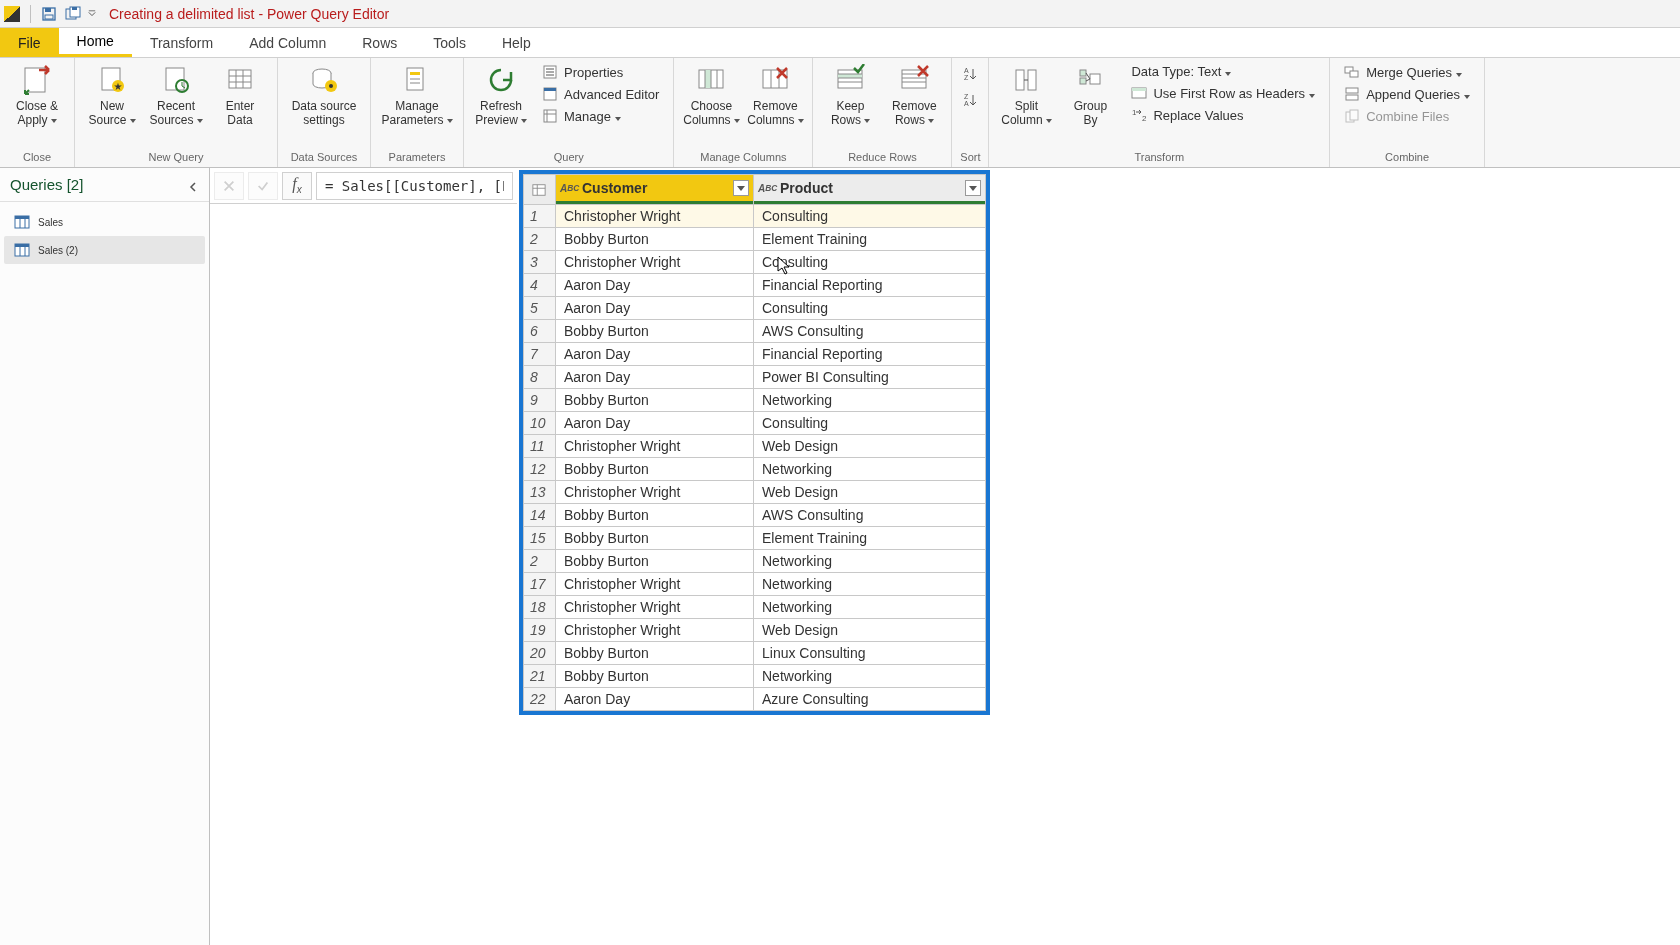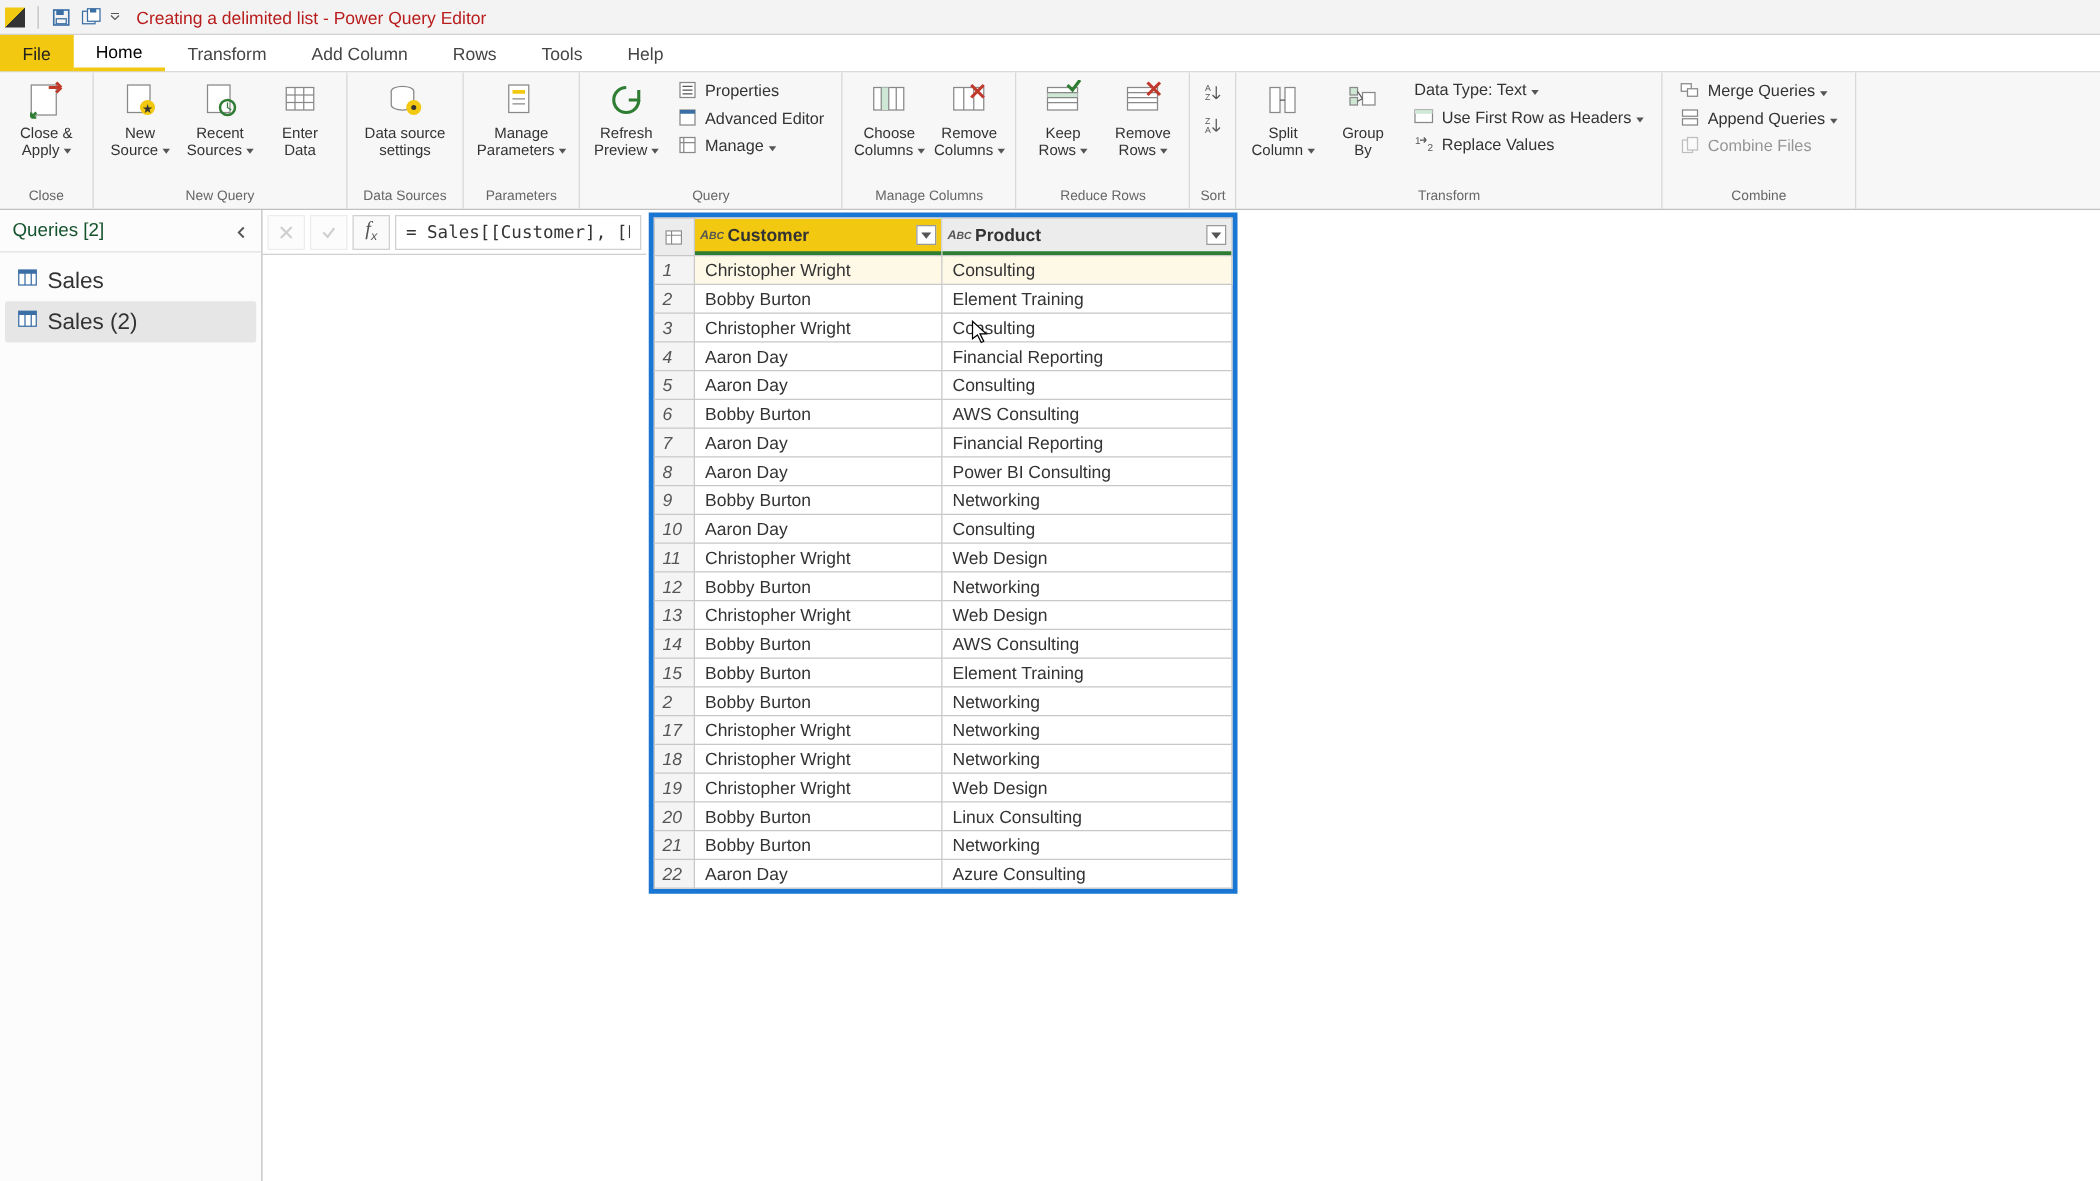--- a/index.html
+++ b/index.html
@@ -35,21 +35,21 @@
 .rbtn-sm .drop::after { content: ""; display: inline-block; border-left: 3px solid transparent; border-right: 3px solid transparent; border-top: 4px solid #555; margin-left: 4px; }
 
 
 .contentrow { display: flex; height: calc(945px - 28px - 30px - 110px); }
 
 
 .queries { width: 210px; border-right: 1px solid #c0c0c0; background: #fcfcfc; display: flex; flex-direction: column; }
 .qheader { height: 34px; display: flex; align-items: center; justify-content: space-between; padding: 0 10px; font-size: 15px; color: #14532d; border-bottom: 1px solid #e0e0e0; }
 .qcollapse { width: 12px; height: 12px; cursor: pointer; }
 .qlist { padding: 6px 4px; }
-.qitem { display: flex; gap: 8px; padding: 6px 10px; font-size: 18px; cursor: pointer; border-radius: 2px; }
+.qitem { display: flex; align-items: center; gap: 8px; padding: 6px 10px; font-size: 10px; cursor: pointer; border-radius: 2px; }
 .qitem.selected { background: #e6e6e6; }
 .qicon { width: 16px; height: 16px; }
 
 
 .mainarea { flex: 1; display: flex; flex-direction: row; }
 
 
 .formulabar { height: 36px; display: flex; align-items: center; border-bottom: 1px solid #d0d0d0; padding: 0 4px; gap: 4px; }
 .fb-btn { width: 30px; height: 28px; display: flex; align-items: center; justify-content: center; border: 1px solid #d0d0d0; background: #fafafa; cursor: pointer; }
 .fb-btn.disabled { opacity: 0.4; }

